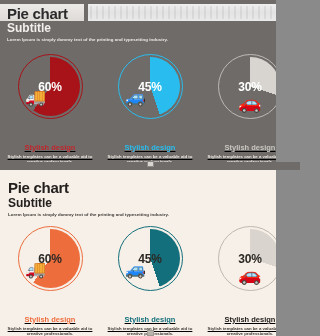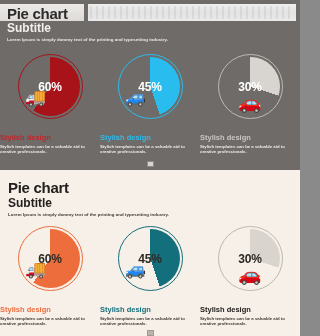--- a/index.html
+++ b/index.html
@@ -1,21 +1,21 @@
 <!DOCTYPE html>
 <html><head>
 <meta charset="utf-8">
 <style>
   html,body{margin:0;padding:0;background:#8a8a8a;}
   body{
     width:300px;height:336px;overflow:hidden;
     font-family:"Liberation Sans", sans-serif;
     position:relative;
   }
-  .slide{position:absolute;left:0;width:300px;overflow:hidden;}
+  .slide{position:absolute;left:0;width:276px;overflow:hidden;}
   .slide-dark{top:0;height:162px;background:#6e6b68;}
   .slide-light{top:170px;height:166px;background:#f7f0e8;}
 
   
   .gutter{position:absolute;left:0;top:162px;width:300px;height:8px;background:#6e6b68;}
   .slide-marker{
     position:absolute;left:147px;width:7px;height:6px;
     background:#d8d5d0;border:1px solid #8d8a86;box-sizing:border-box;
   }
   .marker-mid{top:161px;}
@@ -65,21 +65,21 @@
   .wedge{position:absolute;inset:3px;border-radius:50%;}
   .veh{
     position:absolute;font-size:17px;line-height:17px;
     left:8px;bottom:13px;
   }
   .veh.car{left:50%;transform:translateX(-50%);bottom:8px;font-size:19px;}
   .pct{
     position:absolute;left:0;right:0;top:50%;transform:translateY(-50%);
     text-align:center;font-size:12px;font-weight:bold;letter-spacing:-.2px;
   }
-  .cap{margin-top:14px;}
+  .cap{margin-top:24px;text-align:center;text-decoration:underline;}
   .cap-title{font-size:7.5px;font-weight:bold;line-height:9px;}
   .cap-body{font-size:4.3px;line-height:5.2px;font-weight:bold;margin-top:2px;}
 </style>
 </head>
 <body>
 
 <div class="slide slide-dark dark">
   <div class="top-band"></div>
   <div class="title-band"></div>
   <div class="title">Pie chart</div>

